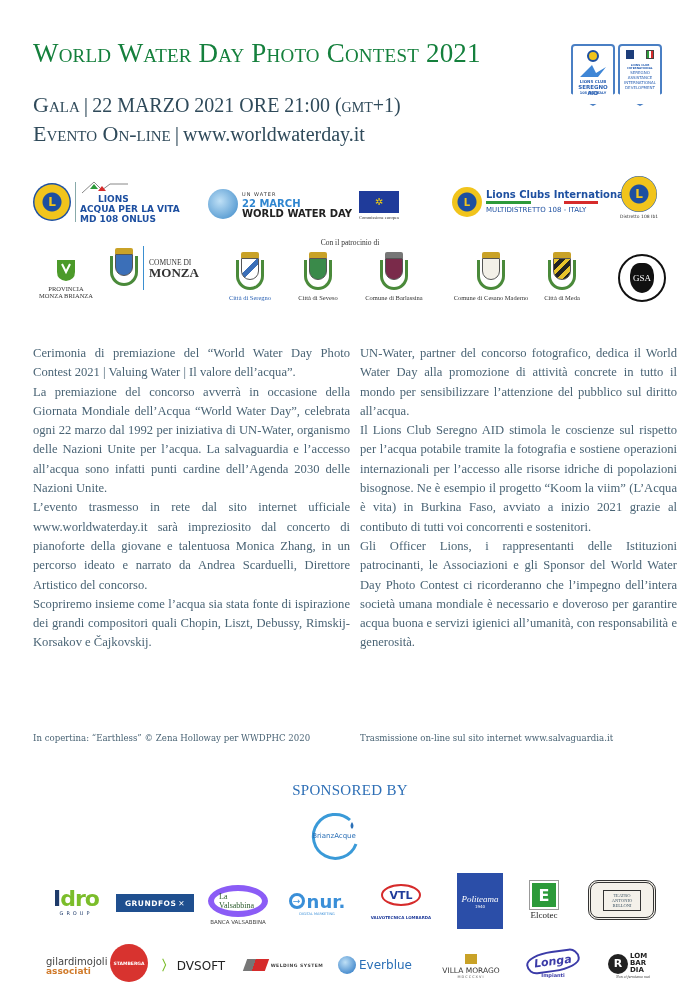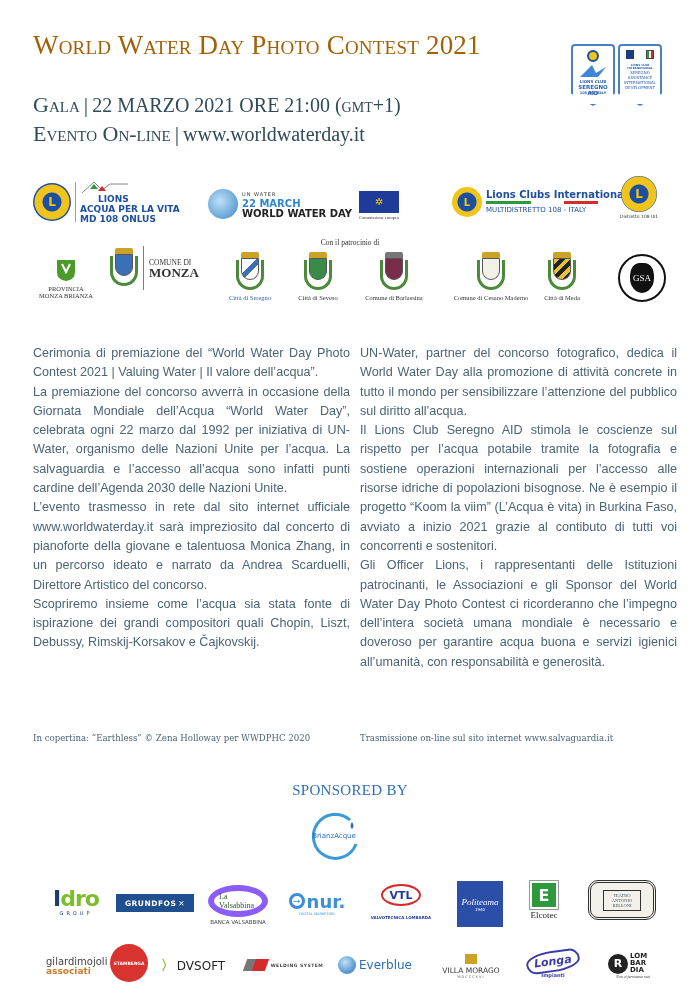--- a/index.html
+++ b/index.html
@@ -1,19 +1,19 @@
 <!DOCTYPE html>
 <html><head>
 <meta charset="utf-8">
 <style>
   * { box-sizing: border-box; margin: 0; padding: 0; }
   html, body { width: 700px; height: 993px; background: #ffffff; overflow: hidden; }
   body { position: relative; font-family: "DejaVu Serif", "Liberation Serif", serif; color: #3e5565; }
 
-  .header-title { position: absolute; left: 33px; top: 30px; font-family: "Liberation Serif", serif; font-size: 27px; color: #a16207; letter-spacing: 0.2px; font-variant: small-caps; white-space: nowrap; }
+  .header-title { position: absolute; left: 33px; top: 38px; font-family: "Liberation Serif", serif; font-size: 27px; color: #15803d; letter-spacing: 0.2px; font-variant: small-caps; white-space: nowrap; }
   .header-line { position: absolute; left: 33px; font-family: "Liberation Serif", serif; font-size: 22px; color: #2f4a5a; font-variant: small-caps; white-space: nowrap; }
   .header-line.l1 { top: 92px; }
   .header-line.l2 { top: 121px; }
   .header-line .lower { font-variant: normal; font-size: 20px; }
   .header-line .sep { font-variant: normal; margin: 0 4px; }
 
   
   .badges { position: absolute; left: 571px; top: 44px; display: flex; gap: 3px; }
   .shield { width: 44px; height: 62px; border: 2px solid #4a7fc4; border-radius: 4px 4px 0 0; position: relative; background: #fff; clip-path: polygon(0 0,100% 0,100% 80%,50% 100%,0 80%); }
   .shield .t { position: absolute; left: 0; right: 0; text-align: center; font-family: "DejaVu Sans", sans-serif; color: #2d63b4; font-weight: bold; line-height: 1.05; }
@@ -21,21 +21,21 @@
   
   .logo { position: absolute; display: flex; align-items: center; justify-content: center; font-family: "DejaVu Sans", sans-serif; }
   .lion-circle { width: 38px; height: 38px; border-radius: 50%; background: radial-gradient(circle at 50% 50%, #1d4fa0 0 9px, #f1c41c 10px 17px, #1d4fa0 18px); display:flex; align-items:center; justify-content:center; color:#f1c41c; font-weight:bold; font-size:12px; }
   .caption { font-family: "Liberation Serif", serif; font-size: 7px; color: #333; text-align: center; white-space: nowrap; }
   .crest { width: 28px; height: 40px; margin: 0 auto; position: relative; }
   .crest .crown { width: 18px; height: 6px; background: #c9a227; margin: 0 auto; border-radius: 2px 2px 0 0; }
   .crest .body { width: 18px; height: 22px; margin: 0 auto; border: 1px solid #555; border-radius: 0 0 9px 9px; }
   .crest .wreath { position: absolute; left: 0; right: 0; top: 8px; height: 30px; border: 3px solid #4a8a3a; border-top: none; border-radius: 0 0 14px 14px; }
 
   
-  .col { position: absolute; top: 344px; width: 317px; font-family: Liberation Sans, sans-serif; font-size: 12.6px; line-height: 19.3px; color: #4a6475; text-align: justify; }
+  .col { position: absolute; top: 344px; width: 317px; font-family: Liberation Serif, serif; font-size: 12.6px; line-height: 19.3px; color: #4a6475; text-align: justify; }
   .col.left { left: 33px; }
   .col.right { left: 360px; }
   .col p { margin: 0; }
 
   .footnote { position: absolute; top: 733px; font-family: "DejaVu Serif", serif; font-size: 8.6px; color: #4a6475; white-space: nowrap; }
   .footnote.left { left: 33px; }
   .footnote.right { left: 360px; }
 
   .sponsored { position: absolute; left: 0; width: 700px; top: 782px; text-align: center; font-family: "Liberation Serif", serif; font-size: 15px; color: #2e6fb6; letter-spacing: 0.3px; }
 
@@ -233,21 +233,21 @@
   <div style="display:flex;align-items:center;">
       <span style="display:inline-flex;width:16px;height:16px;border:3px solid #3a8fd8;border-radius:50%;align-items:center;justify-content:center;color:#3a8fd8;font-size:9px;margin-right:2px;">→</span>
       <span style="font-size:18px;font-weight:bold;color:#3a8fd8;">nur.</span>
     </div>
   <div style="font-size:3.5px;color:#3a8fd8;">DIGITAL MARKETING</div>
 </div>
 <div class="spons" style="left:366px;top:884px;width:70px;height:36px;flex-direction:column;gap:8px;">
   <div style="width:40px;height:22px;border:2px solid #d62b2b;border-radius:50%;display:flex;align-items:center;justify-content:center;font-size:11px;font-weight:bold;color:#1f3b9a;">VTL</div>
   <div style="font-size:4px;font-weight:bold;color:#1f3b9a;margin-top:1px;">VALVOTECNICA LOMBARDA</div>
 </div>
-<div class="spons" style="left:457px;top:873px;width:46px;height:46px;background:#2b4ea8;flex-direction:column;color:#fff;margin-top:8px;">
+<div class="spons" style="left:457px;top:873px;width:46px;height:56px;background:#2b4ea8;flex-direction:column;color:#fff;">
   <div style="font-family:'Liberation Serif',serif;font-style:italic;font-size:9px;">Politeama</div>
   <div style="font-size:4px;">1940</div>
 </div>
 <div class="spons" style="left:525px;top:878px;width:38px;height:44px;flex-direction:column;">
   <div style="width:30px;height:30px;border:1px solid #999;padding:2px;">
       <div style="width:100%;height:100%;background:#2c9a3a;display:flex;align-items:center;justify-content:center;color:#fff;font-weight:bold;font-size:16px;">E</div>
     </div>
   <div style="font-family:'Liberation Serif',serif;font-size:9px;color:#222;">Elcotec</div>
 </div>
 <div class="spons" style="left:588px;top:880px;width:68px;height:40px;border:3px double #333;border-radius:10px;background:#f4f1ea;">

